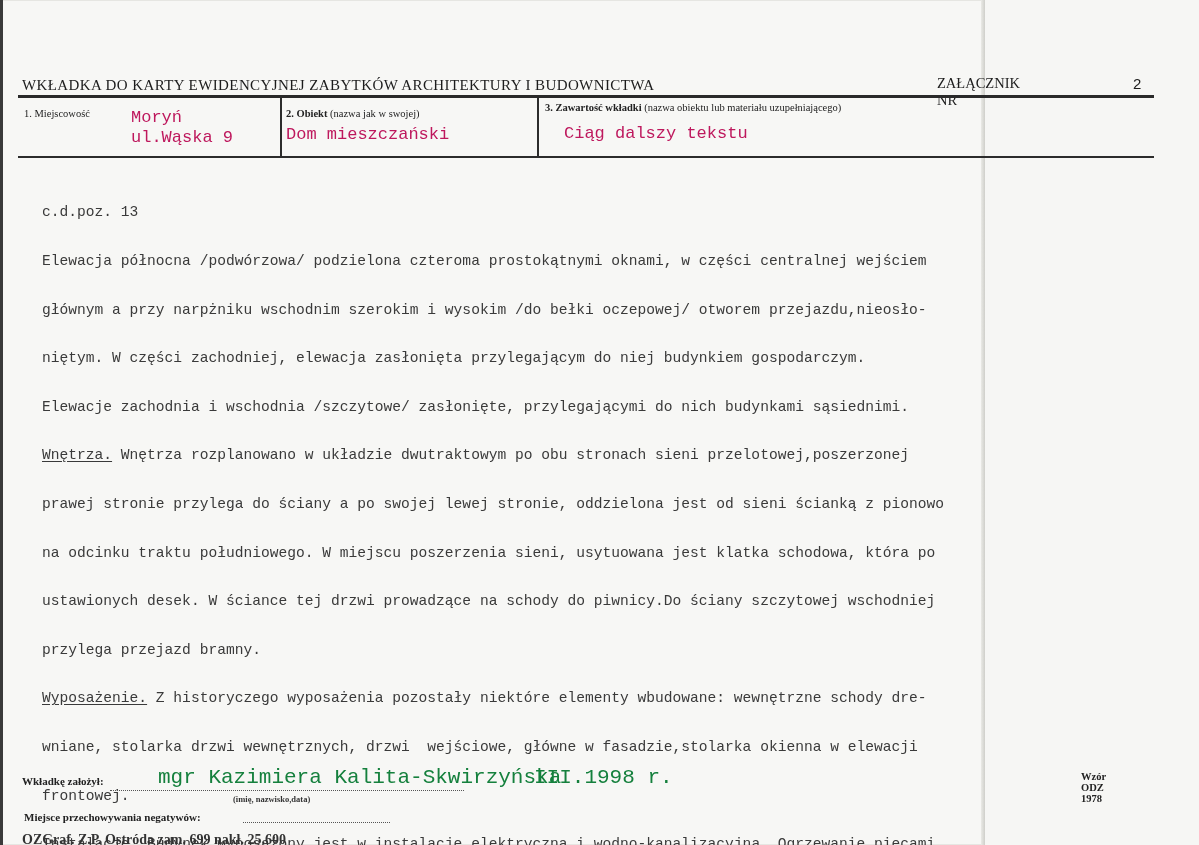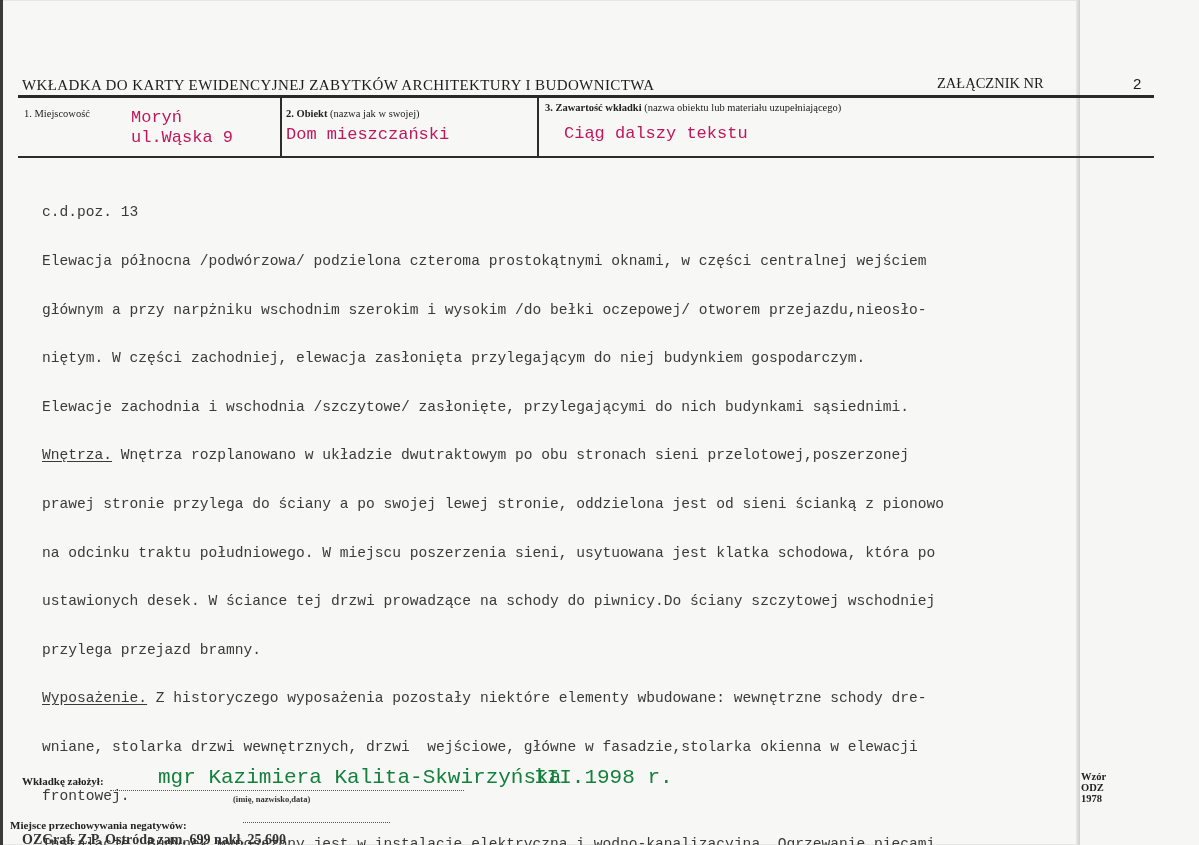--- a/index.html
+++ b/index.html
@@ -4,21 +4,21 @@
 <style>
   html, body { margin: 0; padding: 0; }
   body {
     width: 1199px; height: 845px; overflow: hidden;
     background: #f6f6f4;
     position: relative;
     font-family: "Liberation Serif", serif;
     color: #1a1a1a;
   }
   .sheet {
-    position: absolute; left: 0; top: 0; width: 1080px; height: 845px;
+    position: absolute; left: 0; top: 0; width: 985px; height: 845px;
     background: #f7f7f5;
     box-shadow: inset 0 0 0 1px #e6e6e2;
   }
   .left-edge { position: absolute; left: 0; top: 0; width: 3px; height: 845px; background: #3a3a3a; }
   .right-edge { position: absolute; right: 0; top: 0; width: 4px; height: 845px; background: linear-gradient(90deg,#eaeae6,#cfcfca); }
 
   .form-title {
     position: absolute; left: 22px; top: 77px;
     font-family: "Liberation Serif", serif;
     font-size: 15px; letter-spacing: 0.4px; color: #1c1c1c;
@@ -101,18 +101,18 @@
     <span class="body-line"><span>frontowej.</span></span>
     <span class="body-line"><span class="ul">Instalacje.</span><span> Budynek wyposażony jest w instalację elektryczną i wodno-kanalizacyjną. Ogrzewanie piecami.</span></span>
   </div>
 
   <div class="footer-label" style="left:22px; top:775px;">Wkładkę założył:</div>
   <div class="dotted" style="left:110px; top:790px; width:354px;"></div>
   <div class="footer-typed" style="left:110px; top:766px;">mgr Kazimiera Kalita-Skwirzyńska</div>
   <div class="footer-typed" style="left:486px; top:766px;">III.1998 r.</div>
   <div class="small-caption" style="left:233px; top:794px;">(imię, nazwisko,data)</div>
 
-  <div class="footer-label" style="left:10px; top:811px;margin-top:8px;">Miejsce przechowywania negatywów:</div>
+  <div class="footer-label" style="left:24px; top:811px;">Miejsce przechowywania negatywów:</div>
   <div class="dotted" style="left:243px; top:822px; width:147px;"></div>
 
   <div class="print-info" style="left:22px; top:832px;">OZGraf. Z.P. Ostróda zam. 699 nakł. 25.600</div>
   <div class="model" style="left:1081px; top:771px;">Wzór ODZ 1978</div>
 </div>
 
 </body></html>

